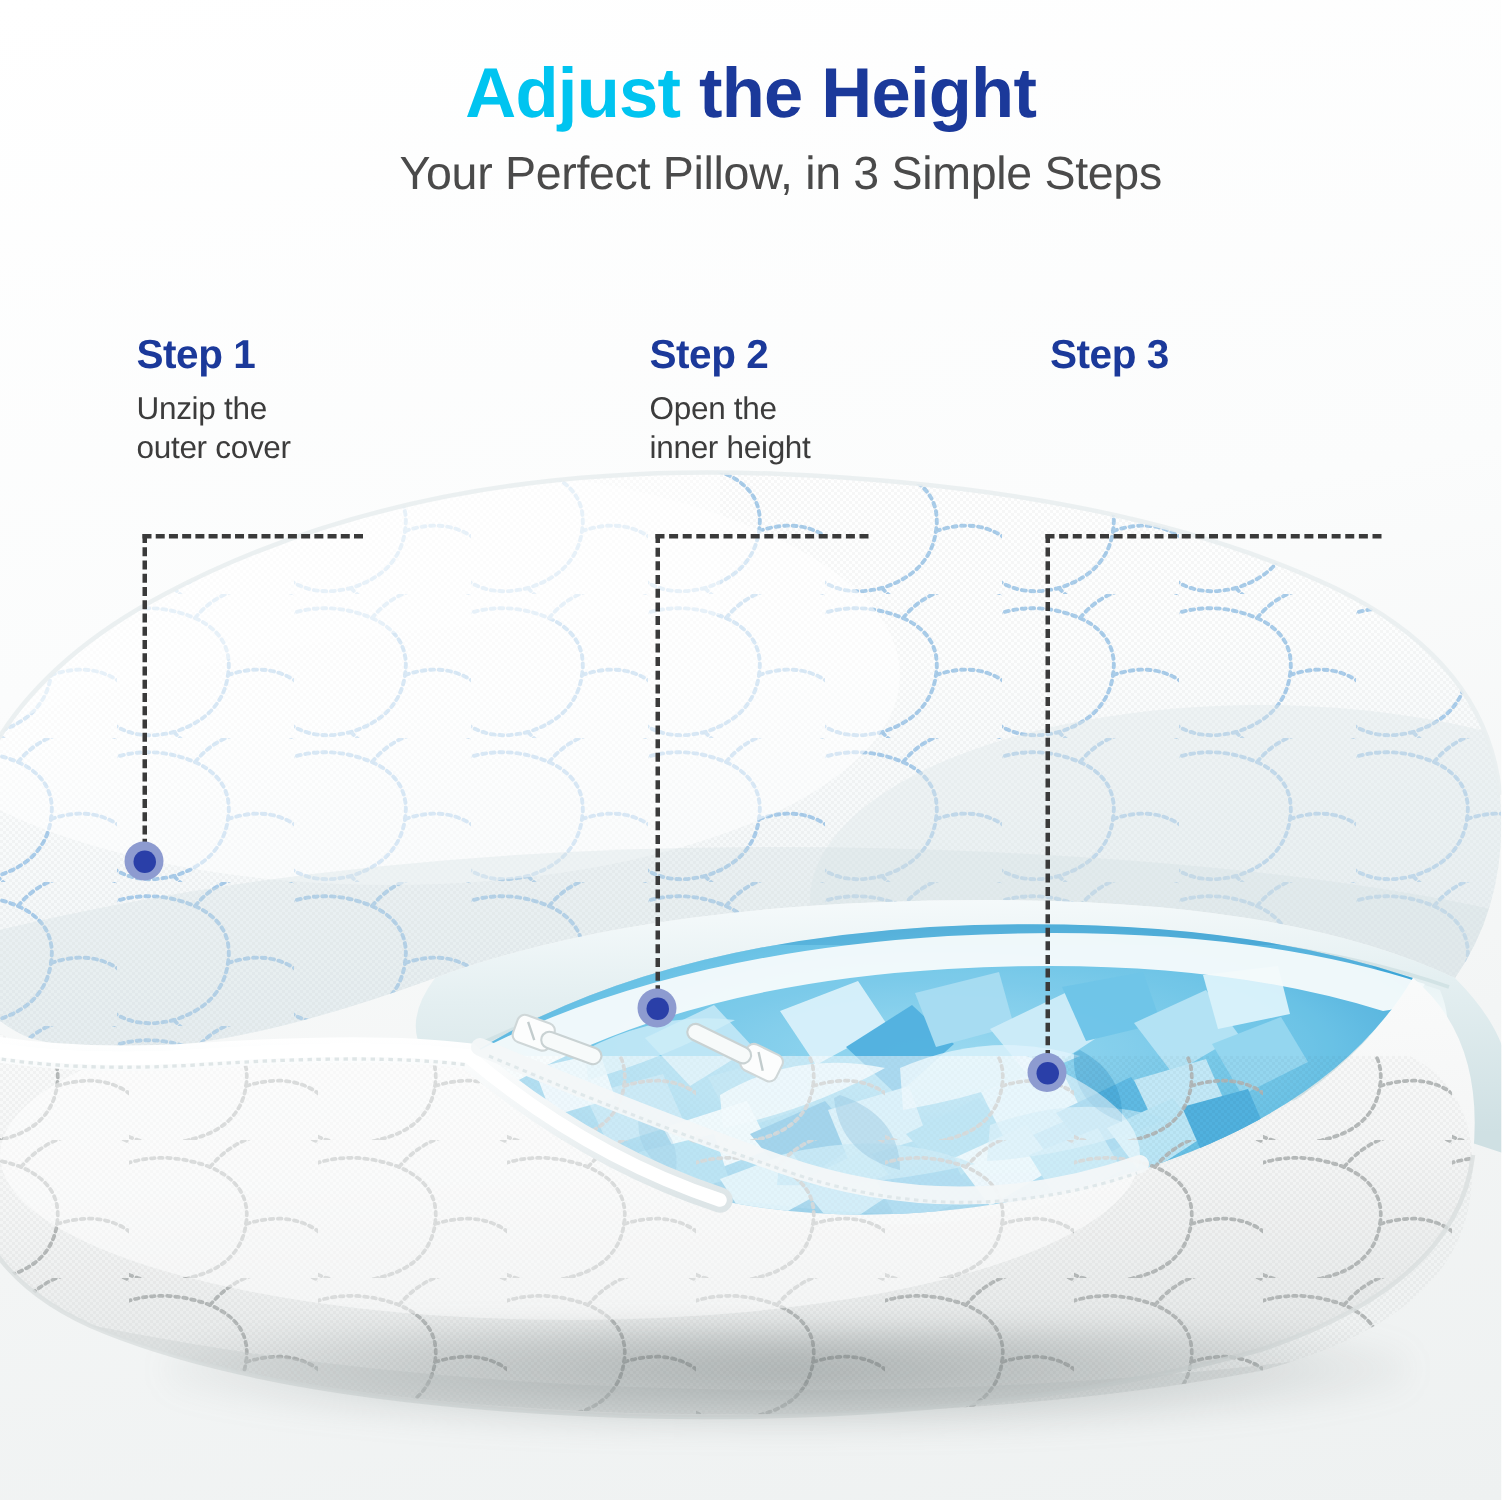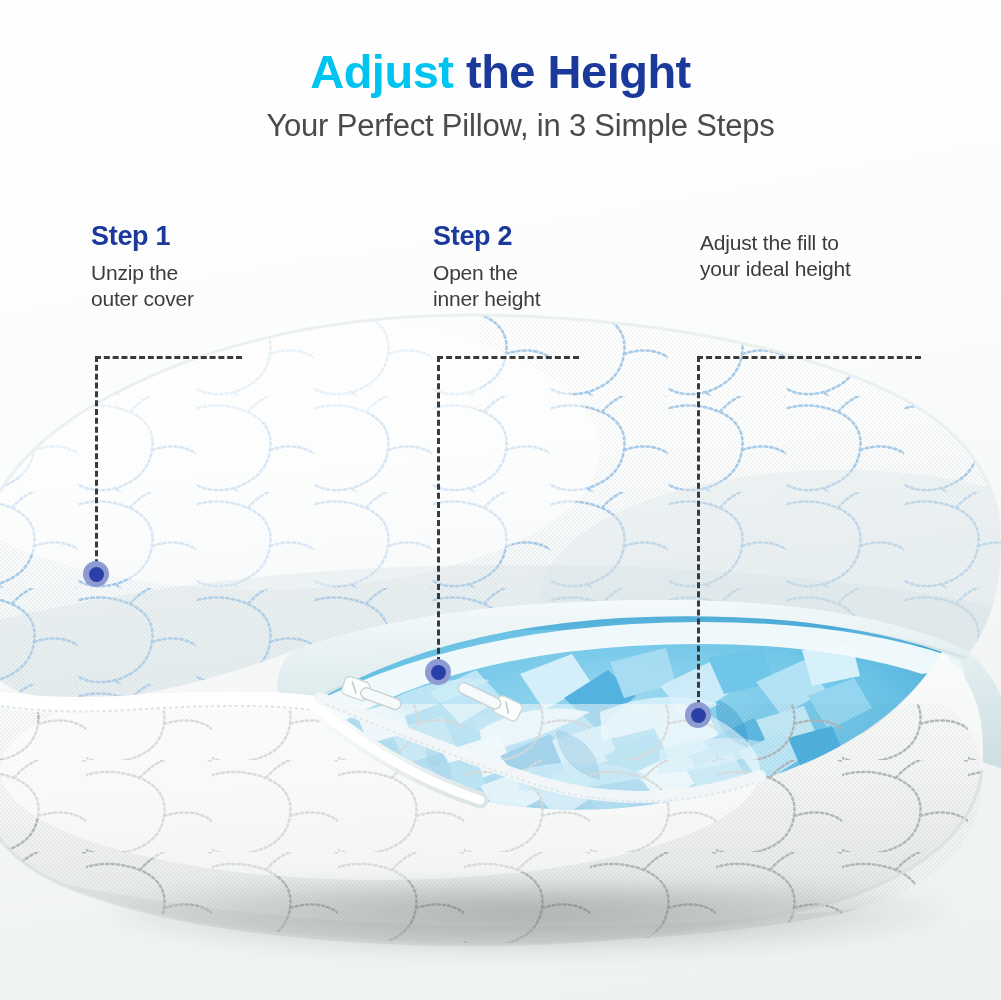--- a/index.html
+++ b/index.html
@@ -8,21 +8,21 @@
   body {
     font-family:"Liberation Sans", sans-serif;
     background:#ffffff;
     position:relative;
   }
   #stage { position:absolute; inset:0; width:1001px; height:1000px; overflow:hidden;
            background:linear-gradient(170deg,#ffffff 0%,#fbfcfc 40%,#f3f5f5 72%,#eef1f1 100%); }
 
   
   .header { position:absolute; top:0; left:0; width:1001px; text-align:center; z-index:40; }
-  .title { font-size:47px; font-weight:bold; letter-spacing:-0.5px; padding-top:46px; line-height:1.12; }
+  .title { font-size:47px; font-weight:bold; letter-spacing:-0.5px; padding-top:36px; line-height:1.12; }
   .title .t-accent { color:#00c4f0; }
   .title .t-main { color:#1b399a; }
   .subtitle { font-size:31px; color:#4a4a4a; padding-top:9px; letter-spacing:-0.2px;padding-left:40px; }
 
   
   .steps { position:absolute; top:0; left:0; width:1001px; height:708px; z-index:45;
            pointer-events:none; }
   .step { position:absolute; pointer-events:auto; }
   .step-title { font-size:27px; font-weight:bold; color:#1b399a; letter-spacing:-0.3px;
                 line-height:1.1; }
@@ -288,18 +288,17 @@
 outer cover</div>
     </div>
 
     <div class="step" id="step-2">
       <div class="step-title">Step 2</div>
       <div class="step-desc">Open the
 inner height</div>
     </div>
 
     <div class="step" id="step-3">
-      <div class="step-desc">Adjust the fill to
-your ideal height</div>
+      <div class="step-title">Step 3</div>
     </div>
   </div>
 
 </div>
 
 </body></html>

